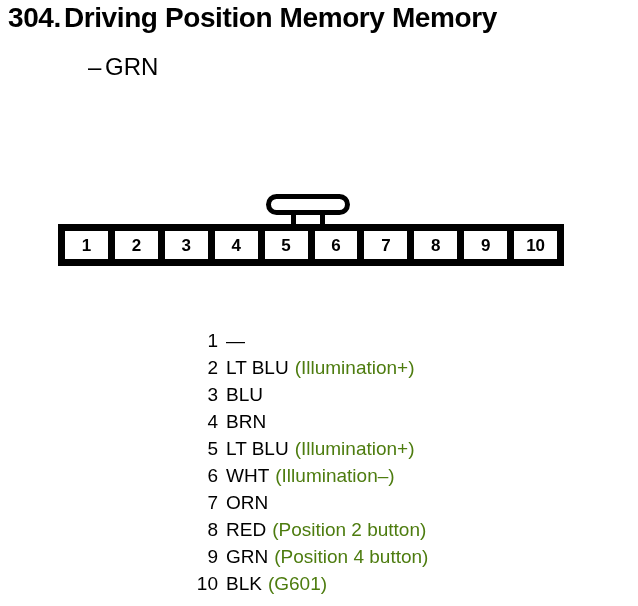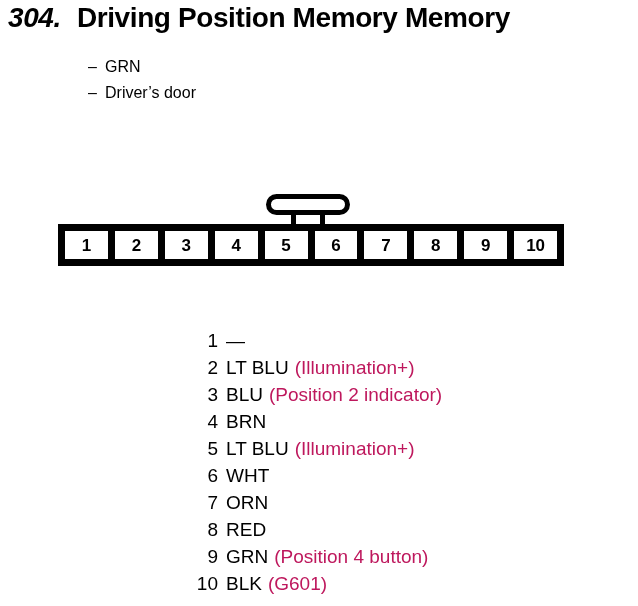--- a/index.html
+++ b/index.html
@@ -22,33 +22,32 @@
     left: 8px;
     top: 2px;
     width: 626px;
     font-size: 28px;
     font-weight: bold;
     letter-spacing: -0.4px;
     white-space: nowrap;
     line-height: 32px;
   }
   #header-title .title-num {
-    margin-right: 16px;
-    font-style: italic;
+    margin-right: 3px;
   }
 
   
   #subtitle-list {
     position: absolute;
     left: 88px;
     top: 54px;
     width: 520px;
   }
   .subtitle-row {
-    font-size: 16px;
+    font-size: 24px;
     line-height: 26px;
     white-space: nowrap;
   }
   .subtitle-dash {
     display: inline-block;
     width: 17px;
   }
 
   
   #connector-diagram {
@@ -134,39 +133,36 @@
     text-align: right;
     flex: 0 0 22px;
     color: #000000;
   }
   .pin-wire {
     margin-left: 8px;
     color: #000000;
   }
   .pin-desc {
     margin-left: 6px;
-    color: #be185d;
+    color: #4d7c0f;
   }
   .pin-row.pin-empty .pin-wire {
     letter-spacing: 0;
   }
 </style>
 </head>
 <body>
 
 <div id="header-title">
   <span class="title-num">304.</span><span>Driving Position Memory Memory</span>
 </div>
 
 <div id="subtitle-list">
   <div class="subtitle-row">
     <span class="subtitle-dash">–</span><span>GRN</span>
-  </div>
-  <div class="subtitle-row">
-    <span class="subtitle-dash">–</span><span>Driver’s door</span>
   </div>
 </div>
 
 <div id="connector-diagram">
 
   <div id="connector-latch">
     <div id="latch-bar"></div>
     <div class="latch-leg" id="latch-leg-left"></div>
     <div class="latch-leg" id="latch-leg-right"></div>
   </div>
@@ -196,47 +192,48 @@
 
   <div class="pin-row">
     <span class="pin-number">2</span>
     <span class="pin-wire">LT BLU</span>
     <span class="pin-desc">(Illumination+)</span>
   </div>
 
   <div class="pin-row">
     <span class="pin-number">3</span>
     <span class="pin-wire">BLU</span>
-    <span class="pin-desc">(Position 2 indicator)</span>
   </div>
 
   <div class="pin-row">
     <span class="pin-number">4</span>
     <span class="pin-wire">BRN</span>
   </div>
 
   <div class="pin-row">
     <span class="pin-number">5</span>
     <span class="pin-wire">LT BLU</span>
     <span class="pin-desc">(Illumination+)</span>
   </div>
 
   <div class="pin-row">
     <span class="pin-number">6</span>
     <span class="pin-wire">WHT</span>
+    <span class="pin-desc">(Illumination–)</span>
   </div>
 
   <div class="pin-row">
     <span class="pin-number">7</span>
     <span class="pin-wire">ORN</span>
   </div>
 
   <div class="pin-row">
     <span class="pin-number">8</span>
     <span class="pin-wire">RED</span>
+    <span class="pin-desc">(Position 2 button)</span>
   </div>
 
   <div class="pin-row">
     <span class="pin-number">9</span>
     <span class="pin-wire">GRN</span>
     <span class="pin-desc">(Position 4 button)</span>
   </div>
 
   <div class="pin-row">
     <span class="pin-number">10</span>

